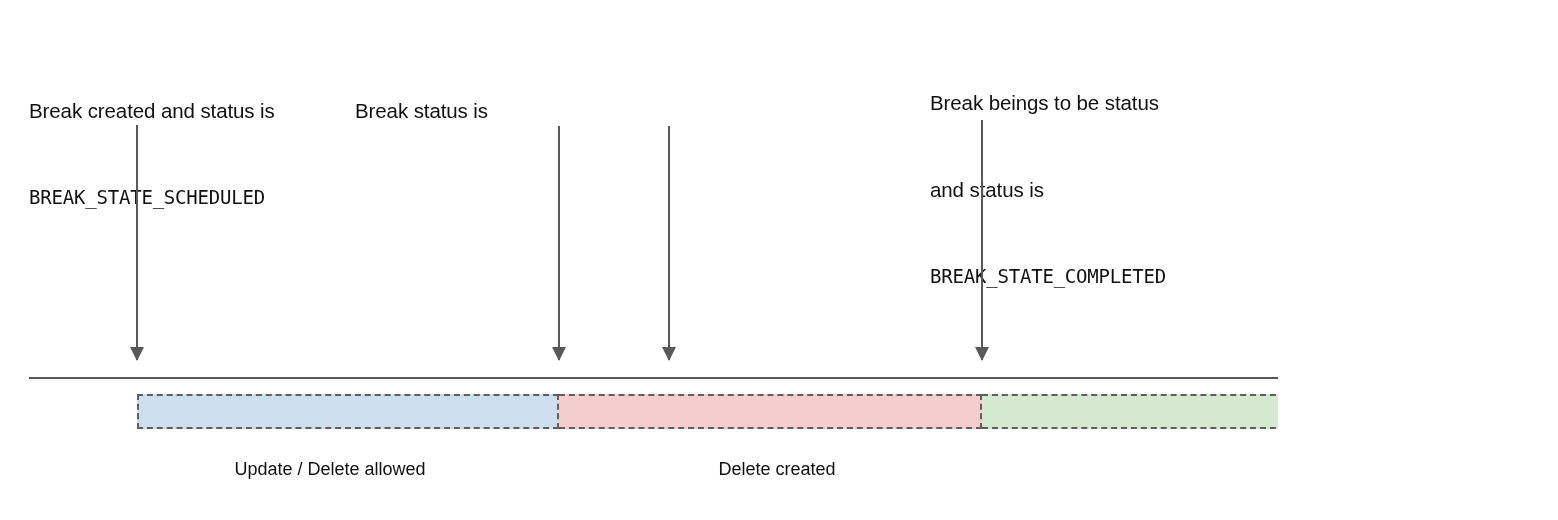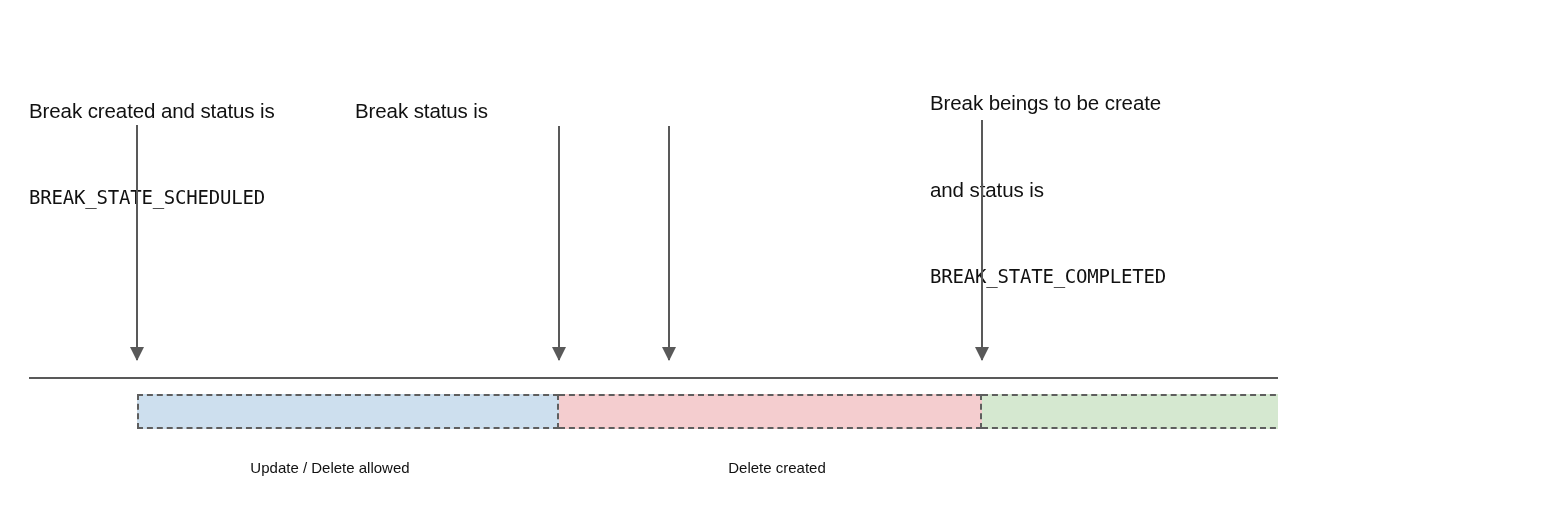--- a/index.html
+++ b/index.html
@@ -95,21 +95,21 @@
     height: 35px;
     box-sizing: border-box;
     border: 2px dashed #5e5e5e;
   }
   .segment + .segment { border-left: none; }
 
   
   .caption {
     position: absolute;
     top: 459px;
-    font-size: 15px;
+    font-size: 18px;
     color: #111111;
     text-align: center;
     white-space: nowrap;
     transform: translateX(-50%);
   }
 </style>
 </head>
 <body>
 
 <div id="canvas">
@@ -118,21 +118,21 @@
     <div class="prose">Break created and status is</div>
     <div class="code">BREAK_STATE_SCHEDULED</div>
   </div>
 
   <div class="annotation" id="annotation-2" style="left: 355px; top: 38px; text-align: center;">
     <div class="prose">Break status is</div>
   </div>
 
 
   <div class="annotation" id="annotation-4" style="left: 930px; top: 30px;">
-    <div class="prose">Break beings to be create</div>
+    <div class="prose">Break beings to be status</div>
     <div class="prose">and status is</div>
     <div class="code">BREAK_STATE_COMPLETED</div>
   </div>
 
   <div class="pointer" id="pointer-1" style="left: 129px; top: 125px; height: 235px;">
     <div class="shaft"></div>
     <div class="head"></div>
   </div>
   <div class="pointer" id="pointer-2" style="left: 551px; top: 126px; height: 234px;">
     <div class="shaft"></div>

